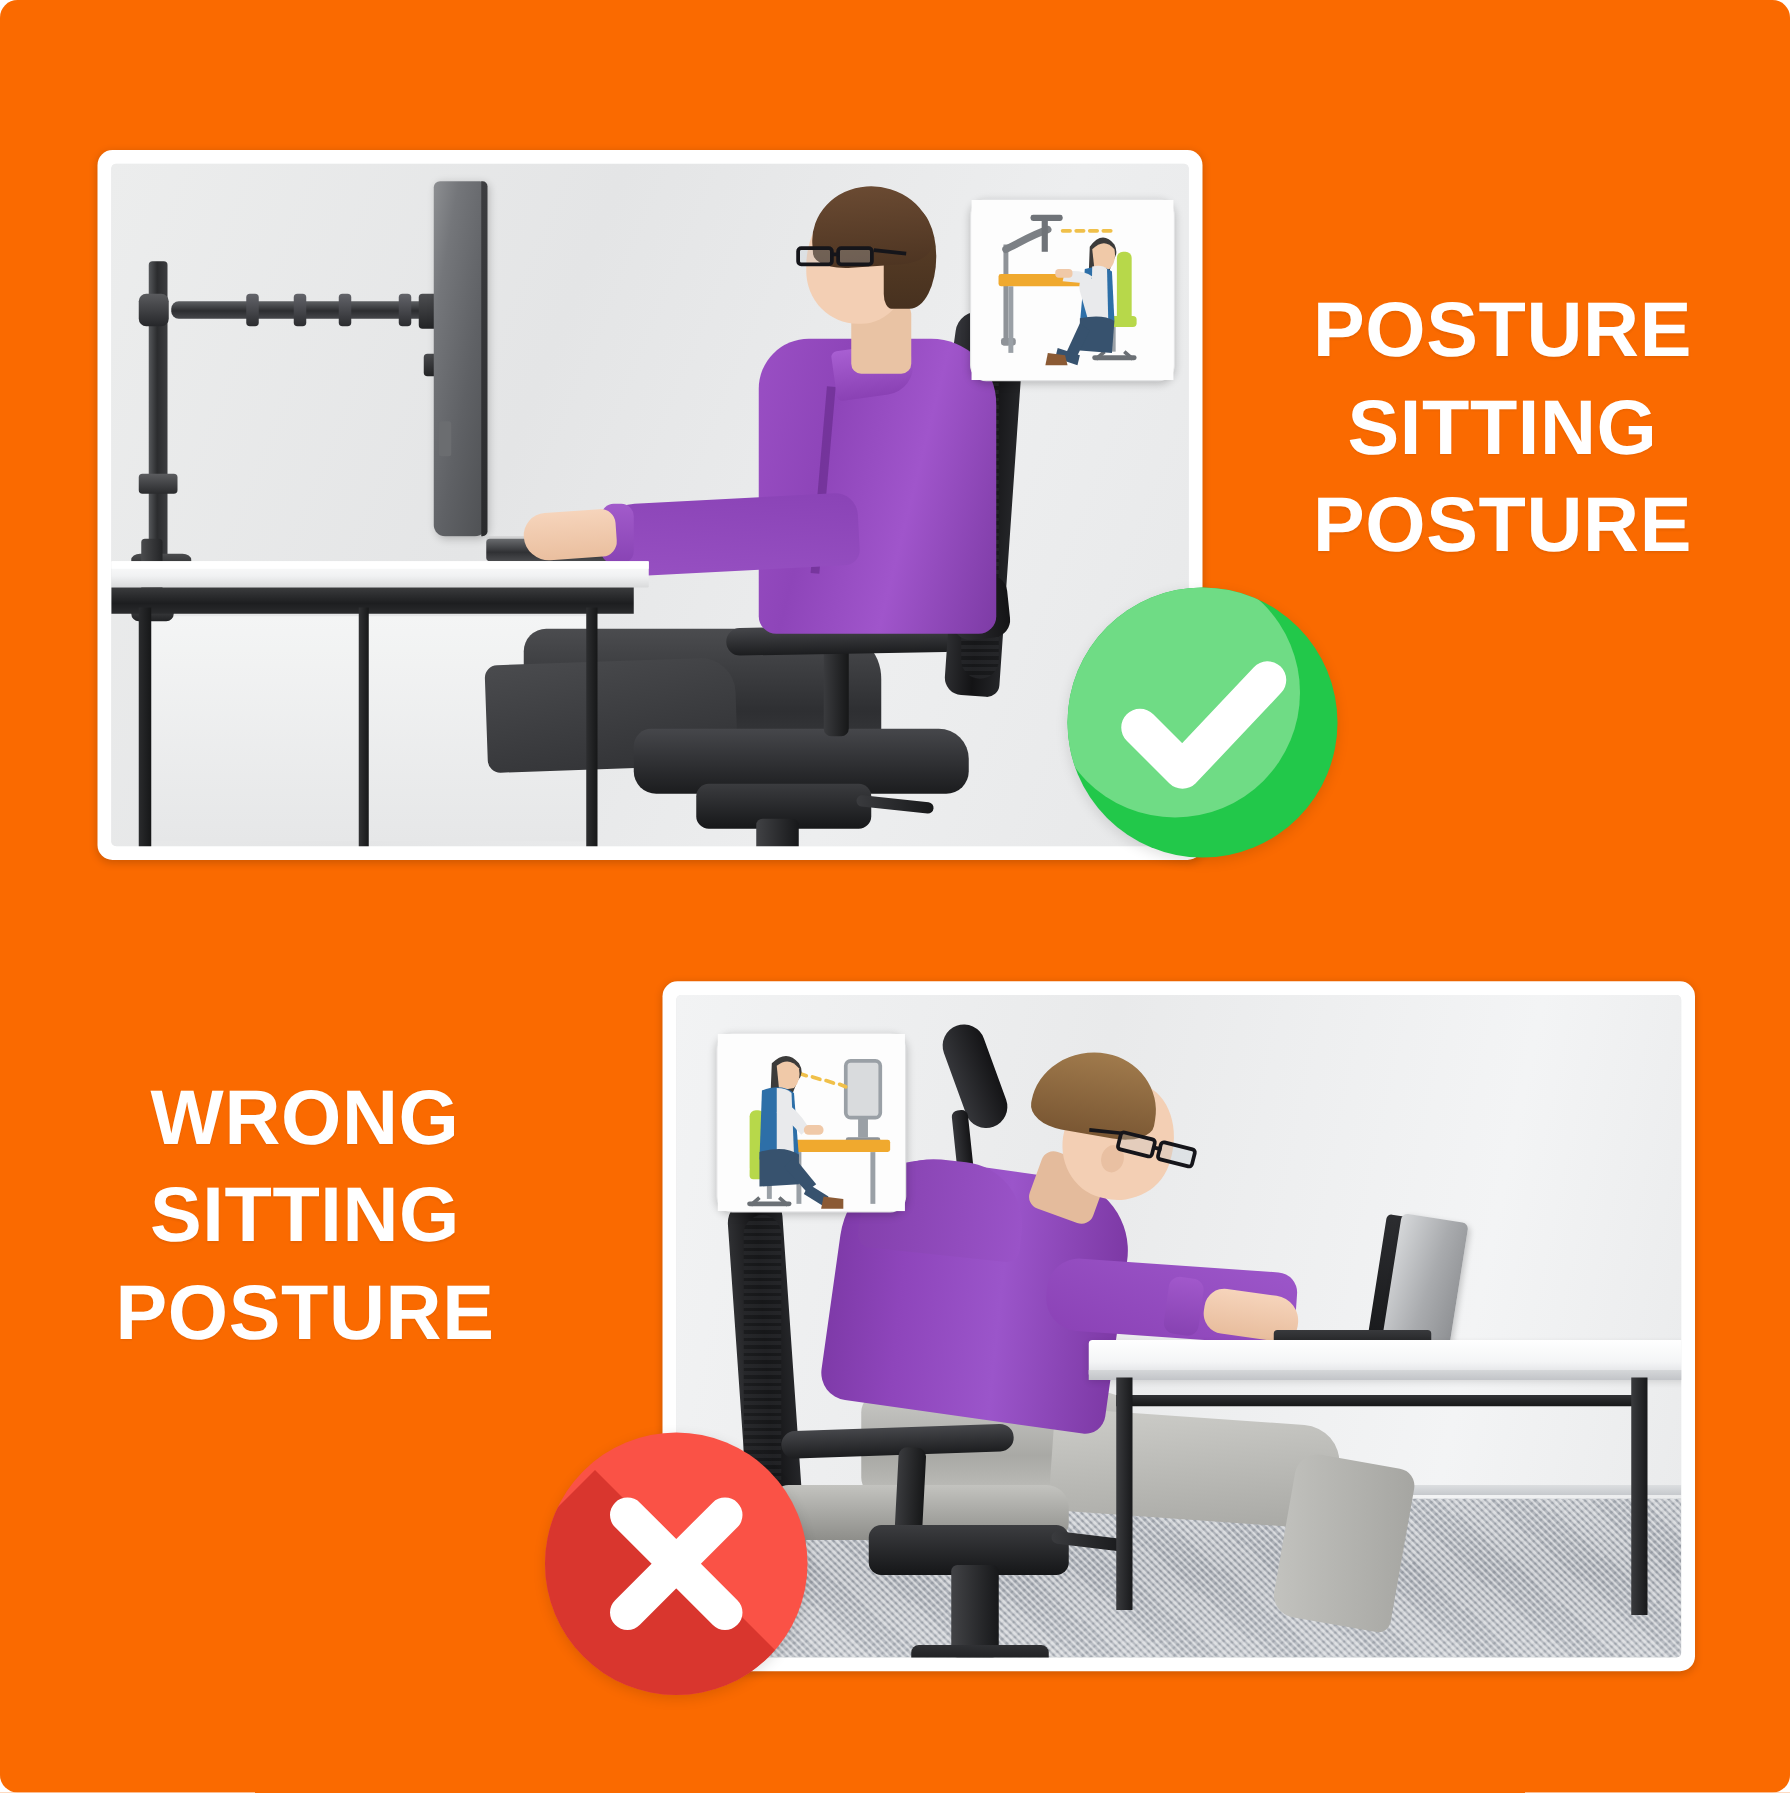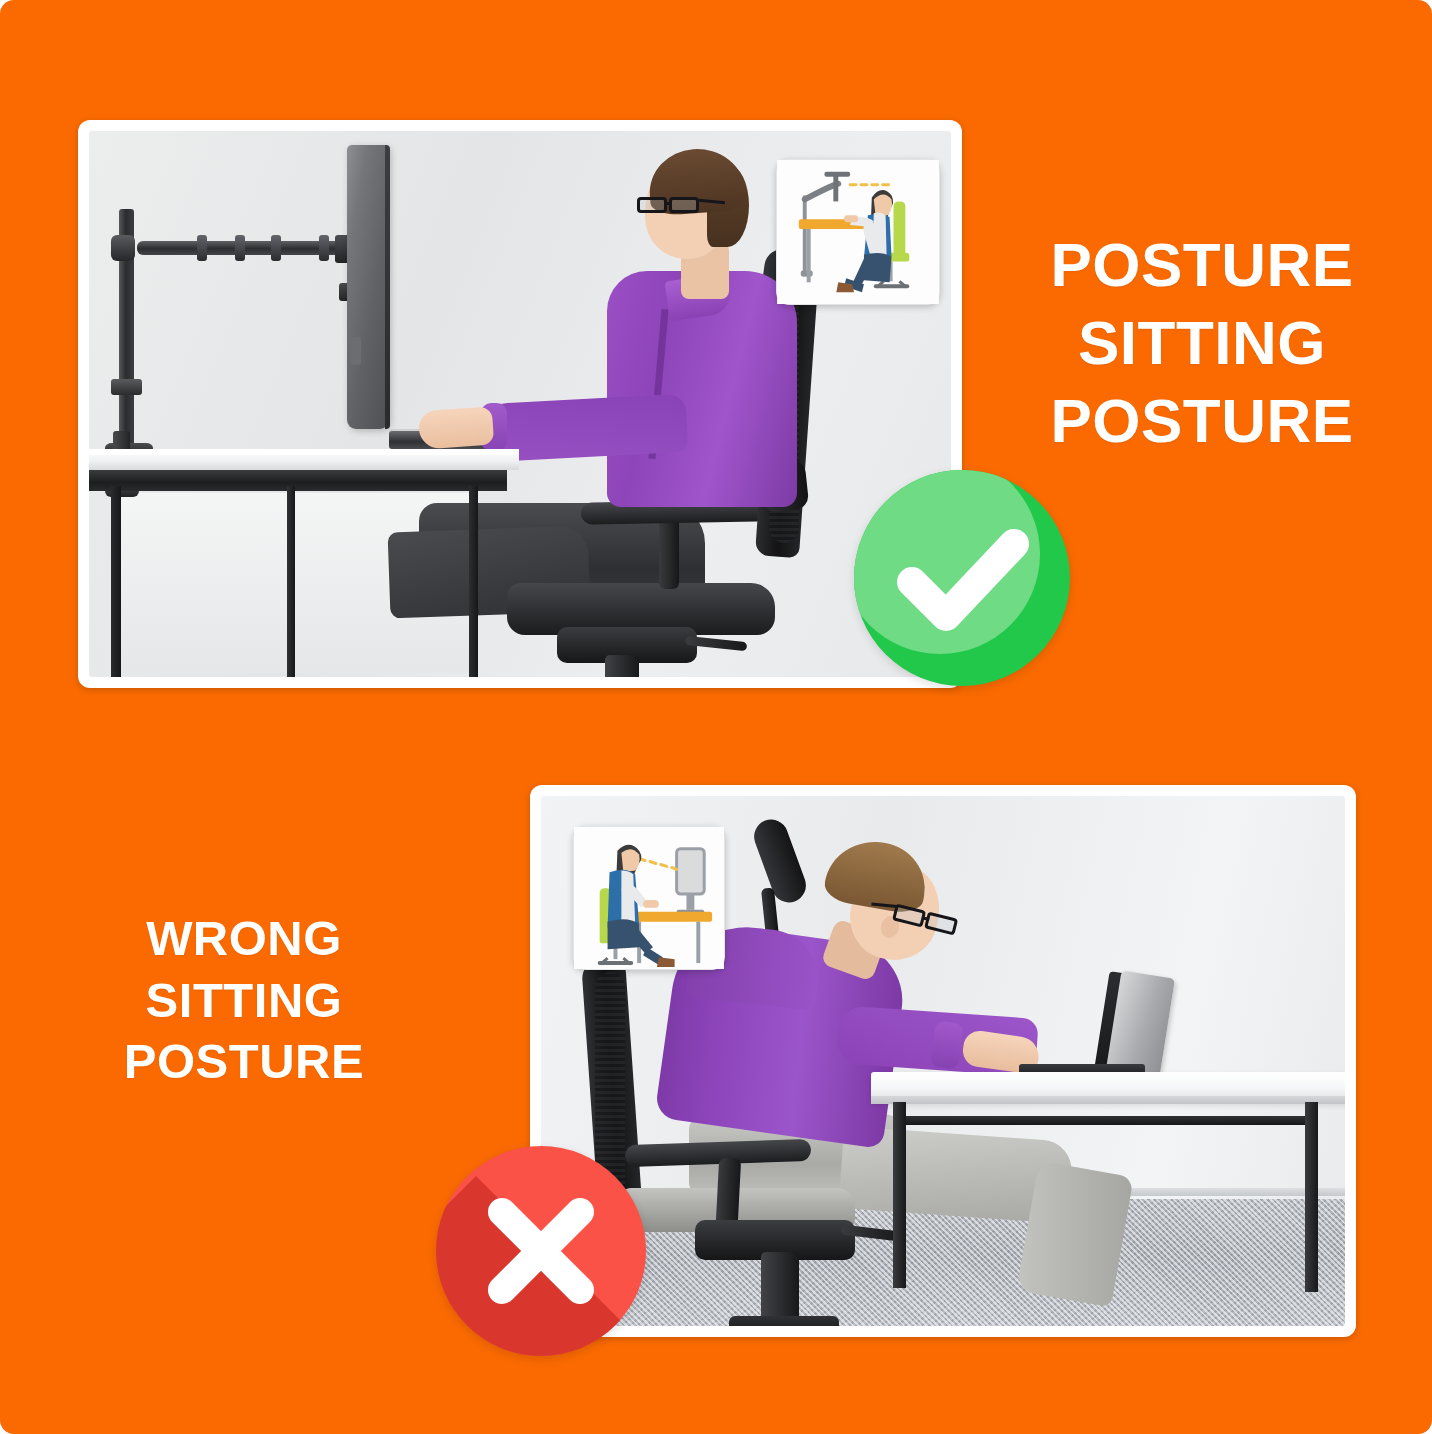--- a/index.html
+++ b/index.html
@@ -239,21 +239,21 @@
   #badge-x{left:436px;top:1146px;width:210px;height:210px;background:#fa5246;
     overflow:hidden;box-shadow:0 3px 10px rgba(0,0,0,.12);}
   #badge-x .shadow{position:absolute;left:40px;top:30px;width:250px;height:250px;
     background:#d6342c;transform:rotate(45deg);transform-origin:0 0;opacity:.92;}
   #badge-x svg{position:absolute;inset:0;}
 
   
   .heading{position:absolute;color:#ffffff;font-weight:700;letter-spacing:.5px;
     line-height:1.26;text-align:center;text-shadow:0 1px 2px rgba(0,0,0,.08);}
   #title-correct{left:1008px;top:226px;width:388px;font-size:62px;}
-  #title-wrong{left:48px;top:908px;width:392px;font-size:49px;}
+  #title-wrong{left:48px;top:856px;width:392px;font-size:62px;}
   .heading .ln{display:block;white-space:nowrap;}
 </style>
 </head>
 <body>
 
 <div id="stage">
   <div class="canvas" style="background: rgb(250, 106, 0);"></div>
 
   <div class="photo-frame" id="photo-top">
     <div class="photo">

